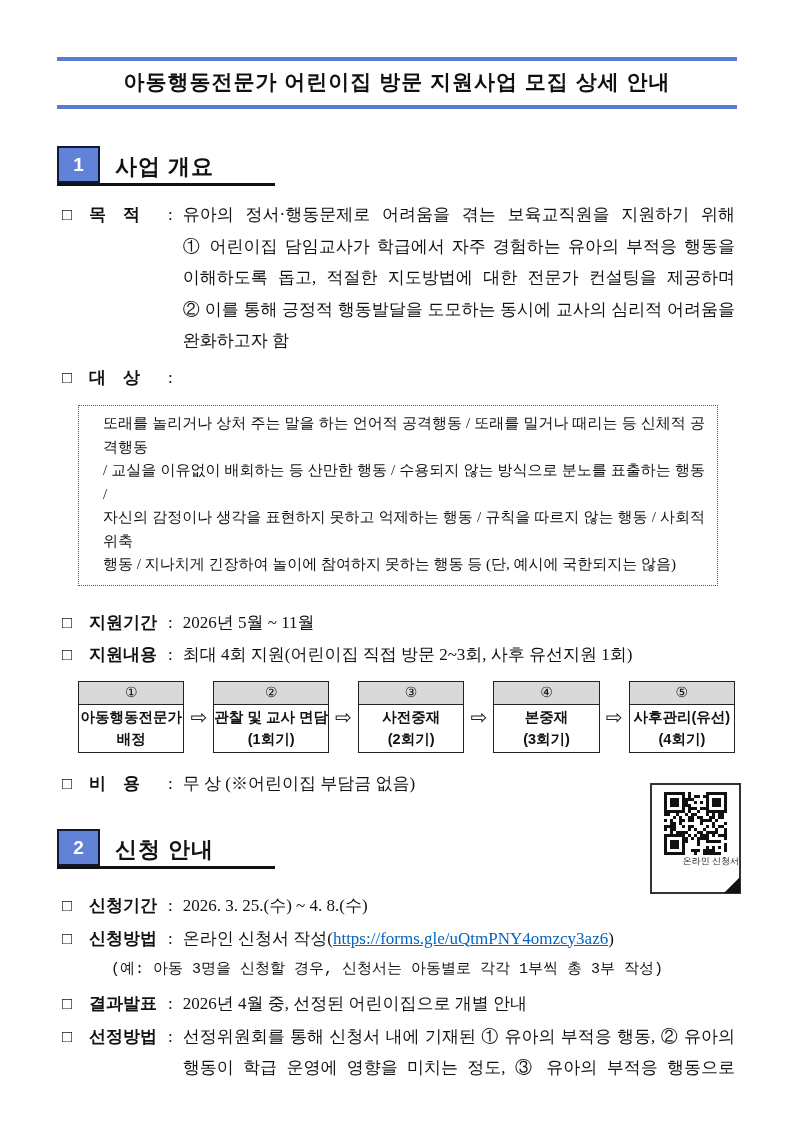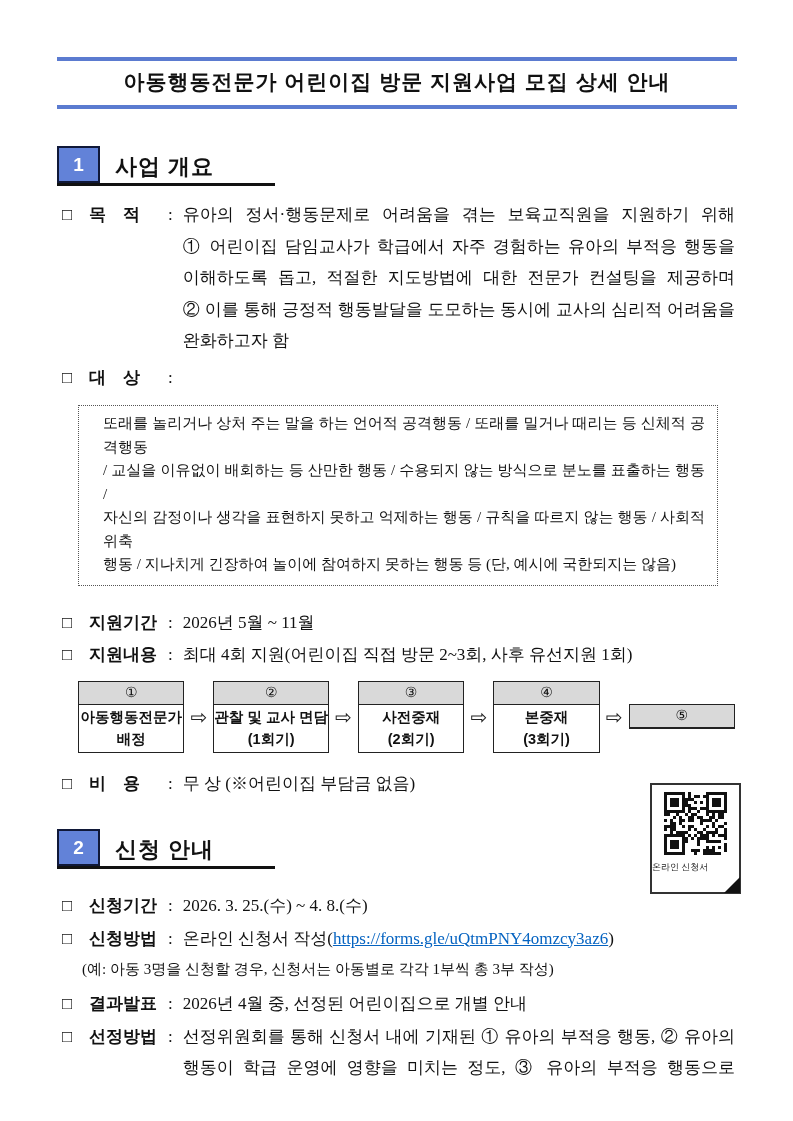--- a/index.html
+++ b/index.html
@@ -44,28 +44,28 @@
            font-size:14px;line-height:22px;}
   .step-bd{text-align:center;font-size:14.5px;font-weight:bold;line-height:22px;
            padding:1px 0 2px;white-space:nowrap;font-family:"Liberation Sans",sans-serif;}
   .arrow{flex:none;width:29px;text-align:center;font-size:20px;color:#222;}
 
   
   a.form-link{color:#0563c1;text-decoration:underline;}
 
   
   .note1{margin:0 58px 0 176px;font-size:16px;line-height:31px;}
-  .note2{margin:0 58px 0 82px;font-size:15px;line-height:31px;}
+  .note2{margin:0 58px 0 111px;font-size:15px;line-height:31px;font-family:Liberation Mono, monospace;}
 
   
   .qr-wrap{position:absolute;left:650px;top:783px;width:87px;height:107px;
            border:2px solid #333;background:#fff;}
   .qr{margin:7px auto 0;width:63px;height:63px;display:grid;
       grid-template-columns:repeat(21,3px);grid-auto-rows:3px;}
-  .qr-cap{text-align:left;font-size:9px;margin-top:6px;color:#222;}
+  .qr-cap{text-align:right;font-size:9px;color:#222;}
   .fold{position:absolute;right:-1px;bottom:-1px;width:0;height:0;
         border-left:16px solid transparent;border-bottom:16px solid #111;}
 
   .mt-purpose{margin-top:13px;}
   .mt-target{margin-top:5px;}
   .mt-period{margin-top:21px;}
   .mt-content{margin-top:1px;}
   .mt-cost{margin-top:15px;}
   .mt-apply{margin-top:21px;}
   .mt-small{margin-top:1px;}
@@ -155,20 +155,24 @@
     <div class="step">
       <div class="step-hd">④</div>
       <div class="step-bd">
         <div>본중재</div>
         <div>(3회기)</div>
       </div>
     </div>
     <div class="arrow">⇨</div>
     <div class="step">
       <div class="step-hd">⑤</div>
+      <div class="step-bd">
+        <div>사후관리(유선)</div>
+        <div>(4회기)</div>
+      </div>
     </div>
   </div>
 
   <div class="row mt-cost">
     <span class="bullet">□</span>
     <span class="label">비    용</span>
     <span class="colon">:</span>
     <span class="content">무 상 (※어린이집 부담금 없음)</span>
   </div>
 

